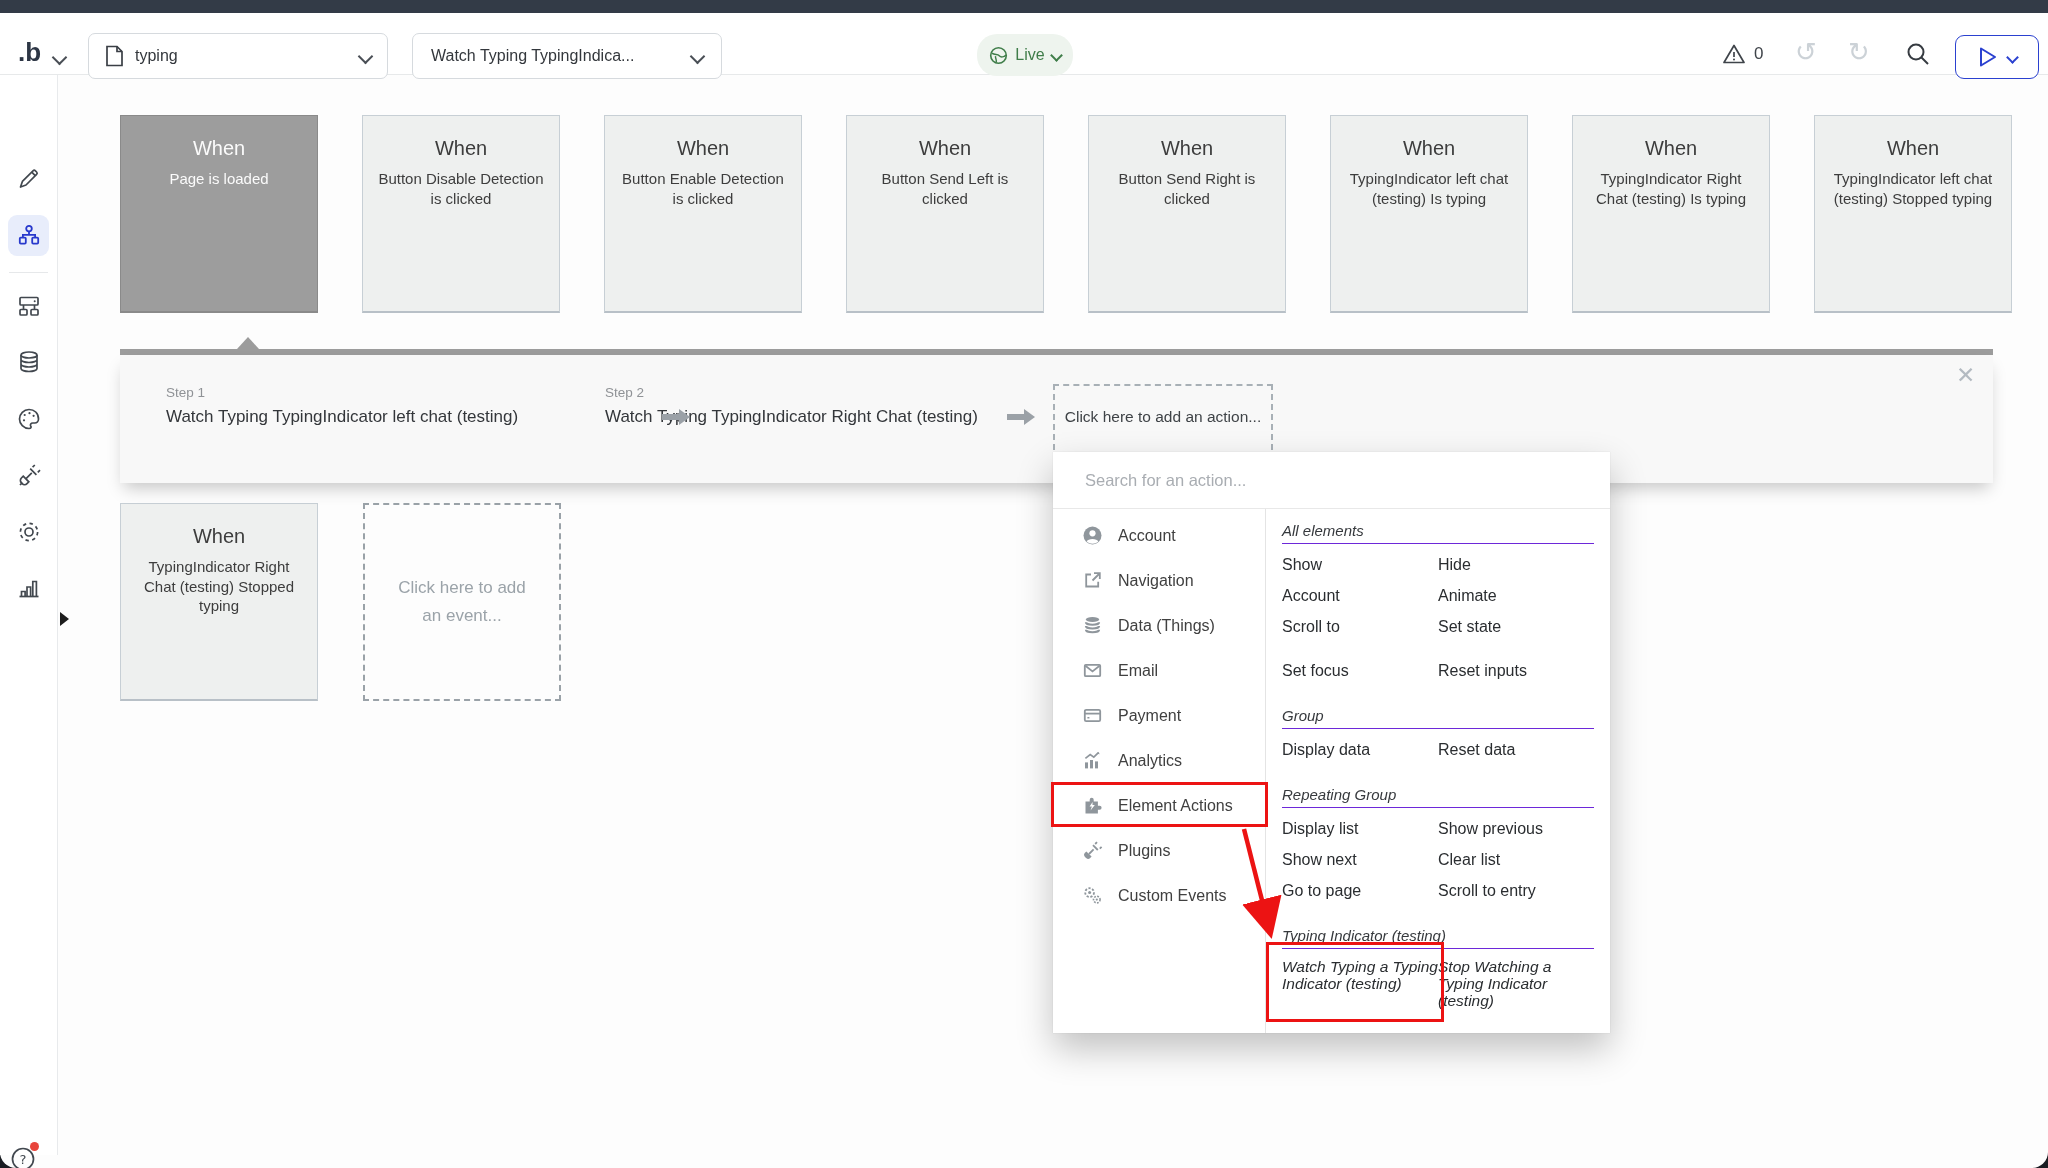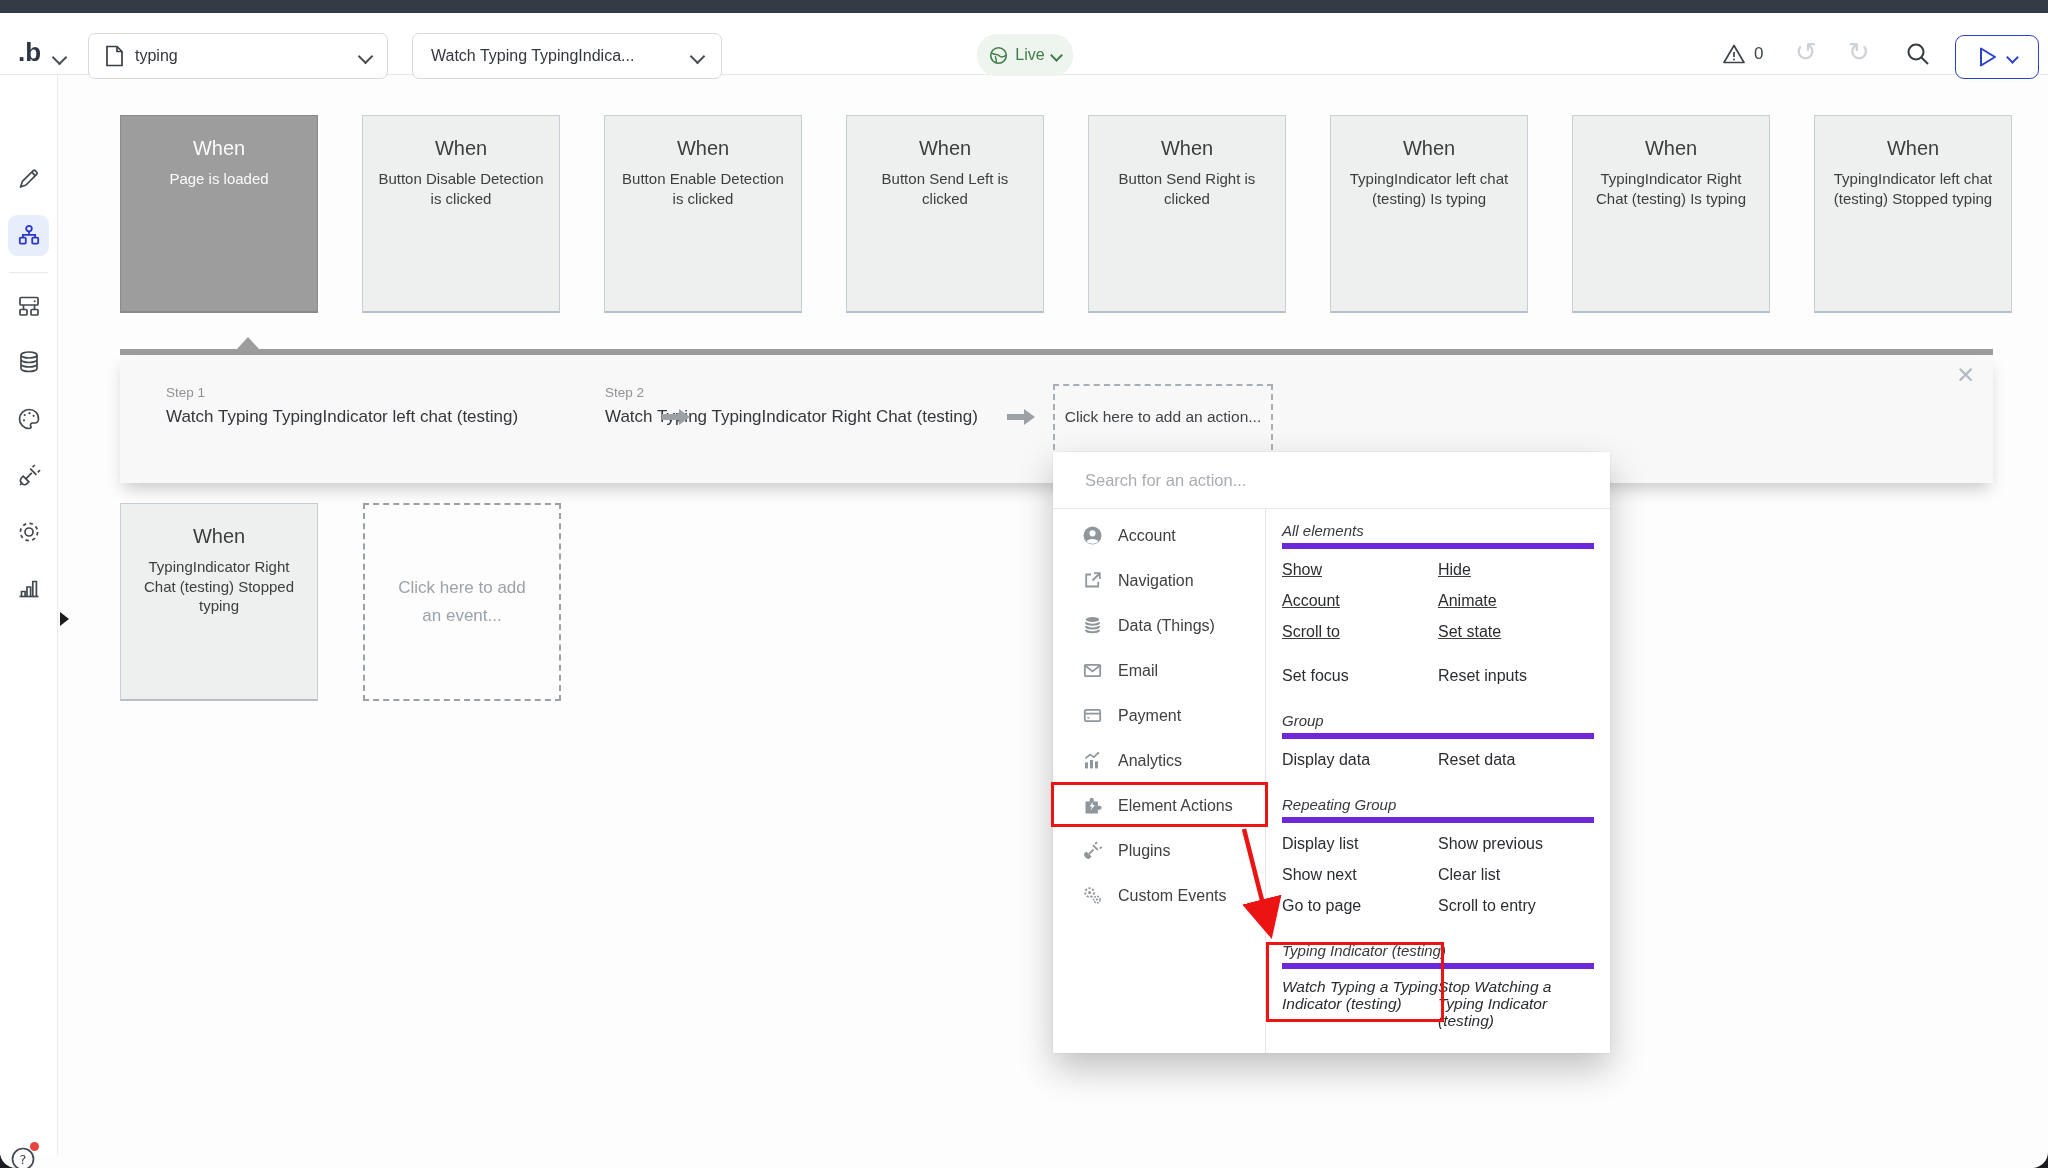--- a/index.html
+++ b/index.html
@@ -71,21 +71,21 @@
          box-shadow:0 16px 34px rgba(0,0,0,.24),0 0 1px rgba(0,0,0,.15);}
   .popup .search{height:56px;border-bottom:1px solid #e8e8e8;display:flex;align-items:center;}
   .popup .search input{border:0;outline:none;width:100%;font-size:16.5px;padding:0 32px;
         font-family:"Liberation Sans","DejaVu Sans",sans-serif;color:#3a3a3a;background:transparent;}
   .popup .search input::placeholder{color:#a9adb2;}
   .menu-body{display:flex;}
   .menu-left{width:213px;box-sizing:border-box;border-right:1px solid #e4e4e4;padding-top:4px;}
   .cat{height:45px;display:flex;align-items:center;gap:15px;padding-left:29px;cursor:pointer;}
   .cat .lbl{font-size:16px;color:#404040;}
   .menu-right{flex:1;padding:0 16px 12px 16px;}
-  .sec-h{font-style:italic;font-size:15px;color:#36393d;padding:13px 0 4px;border-bottom:6px solid #6d28d9;}
+  .sec-h{font-style:italic;font-size:15px;color:#36393d;padding:13px 0 4px;border-bottom:1px solid #6d28d9;}
   .sec-grid{display:grid;grid-template-columns:1fr 1fr;}
   .sec-grid .it{font-size:16px;color:#2a2d30;padding:5px 0;line-height:21px;cursor:pointer;}
   .sec-grid.tall .it{font-size:15.5px;line-height:17px;padding:9px 0 12px;font-style:italic;}
   
   .redbox{position:absolute;border:3px solid #ec1313;box-sizing:border-box;z-index:40;pointer-events:none;}
   .annot-svg{position:absolute;left:0;top:0;width:2048px;height:1168px;z-index:40;pointer-events:none;}
   .icon{display:flex;align-items:center;justify-content:center;}
 </style>
 </head>
 <body>
@@ -383,21 +383,21 @@
                 <circle cx="14.8" cy="14.6" r="3.3" fill="none" stroke="#8f969c" stroke-width="1.6" stroke-dasharray="1.8 1.3"></circle>
                 <circle cx="14.8" cy="14.6" r="1.1" fill="#8f969c"></circle>
               </svg>
           </span>
           <span class="lbl">Custom Events</span>
         </div>
       </div>
 
       <div class="menu-right">
         <div class="sec-h">All elements</div>
-        <div class="sec-grid" style="padding:5px 0 8px;text-decoration:underline;">
+        <div class="sec-grid" style="padding:5px 0 8px;">
           <div class="it">Show</div>
           <div class="it">Hide</div>
           <div class="it">Account</div>
           <div class="it">Animate</div>
           <div class="it">Scroll to</div>
           <div class="it">Set state</div>
         </div>
         <div class="sec-grid" style="padding:5px 0 8px;">
           <div class="it">Set focus</div>
           <div class="it">Reset inputs</div>

